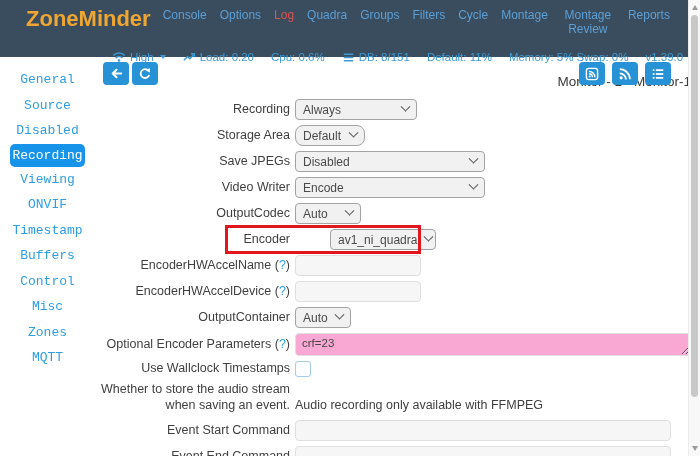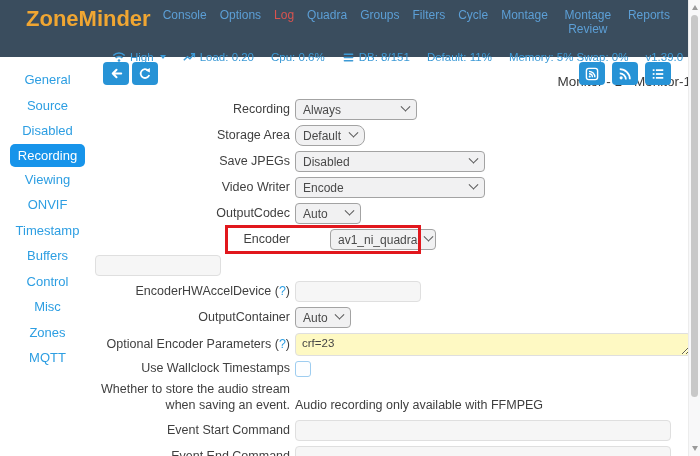--- a/index.html
+++ b/index.html
@@ -14,21 +14,21 @@
   .nav-link.red{color:#d9534f;}
   .nav-link.narrow-mr{width:54px;}
   .nav-link.narrow-aer{width:46px;}
   .status-row{display:flex;align-items:center;height:17px;padding:0 8px 3px 112px;font-size:11.5px;color:#3c9ad6;gap:17px;white-space:nowrap;}
   .st-item{display:inline-flex;align-items:center;gap:4px;}
   .st-item svg{display:block;}
   .caret-down{width:0;height:0;border-left:3.5px solid transparent;border-right:3.5px solid transparent;border-top:4px solid #3c9ad6;margin-left:2px;}
   .version{margin-left:auto;}
   
   .content{display:flex;height:399px;background:#fff;}
-  .sidebar{width:95px;flex-shrink:0;padding-top:10px;}
+  .sidebar{width:95px;flex-shrink:0;padding-top:10px;font-family:Liberation Mono, monospace;}
   .side-item{height:25.5px;display:flex;align-items:center;justify-content:center;
     font-size:13px;color:#2d9ee2;cursor:pointer;}
   .side-item.active{background:#1794ea;color:#fff;border-radius:5px;margin:0 10px;height:23px;}
   .main{flex:1;padding-top:5px;position:relative;}
   .toolbar{position:relative;height:24px;margin-bottom:13px;}
   .tool-left{position:absolute;left:8px;top:0;display:flex;gap:3px;}
   .tool-right{position:absolute;right:20px;top:0;display:flex;gap:7px;}
   .tool-btn{width:26px;height:23px;background:#2793d6;border:none;border-radius:4px;
     display:flex;align-items:center;justify-content:center;cursor:pointer;padding:0;}
   .page-title{position:absolute;left:0;right:0;top:12px;text-align:right;
@@ -39,21 +39,21 @@
   .row-label{width:195px;margin-right:5px;flex-shrink:0;text-align:right;
     font-size:12.5px;color:#3f3f3f;line-height:1.25;}
   .help-q{color:#2d9ee2;text-decoration:none;cursor:pointer;}
   .fake-select{height:21px;background:#f1f1f2;border:1px solid #a3a3a3;border-radius:4px;
     box-sizing:border-box;display:flex;align-items:center;justify-content:space-between;
     padding:0 7px;font-size:12px;color:#4a4a4a;cursor:pointer;}
   .sel-chev{width:6px;height:6px;border-right:1.6px solid #555;border-bottom:1.6px solid #555;
     transform:rotate(45deg) translate(-2px,-2px);flex-shrink:0;margin-left:8px;}
   .text-input{height:21px;background:#f6f6f6;border:1px solid #dfdfdf;border-radius:4px;
     box-sizing:border-box;padding:0 6px;font-size:12px;color:#444;outline:none;font-family:"Liberation Sans",sans-serif;}
-  .textarea{height:23px;background:#fef9c3;border:1px solid #dfdfdf;border-radius:4px;
+  .textarea{height:23px;background:#f9a8d4;border:1px solid #dfdfdf;border-radius:4px;
     box-sizing:border-box;padding:3px 6px;font-size:11.5px;color:#444;resize:both;outline:none;
     font-family:"Liberation Sans",sans-serif;}
   .checkbox{width:14px;height:14px;border:1px solid #9ecdf0;border-radius:3px;background:#fdfeff;display:inline-block;cursor:pointer;}
   .static-value{font-size:12.5px;color:#3f3f3f;padding-bottom:1px;}
   .red-box{position:absolute;left:130px;width:190px;top:-4px;bottom:-4px;
     border:3px solid #e1171d;pointer-events:none;}
   
   .scrollbar{position:absolute;right:0;top:0;width:12px;height:456px;background:#f8f8f9;border-left:1px solid #ececec;box-sizing:border-box;}
   .sb-arrow{position:absolute;left:3px;width:0;height:0;border-left:3.5px solid transparent;border-right:3.5px solid transparent;}
   .sb-up{top:5px;border-bottom:5px solid #9a9a9a;}
@@ -211,20 +211,21 @@
           </div>
           <div class="form-row">
             <div class="row-label">Encoder</div>
             <div class="fake-select" style="width: 106px; margin-left: 35px;">
               <span class="sel-text">av1_ni_quadra</span>
               <span class="sel-chev"></span>
             </div>
             <div class="red-box"></div>
           </div>
           <div class="form-row">
+            <div class="row-label">EncoderHWAccelName (<a class="help-q">?</a>)</div>
             <input class="text-input" type="text" style="width: 126px;">
           </div>
           <div class="form-row">
             <div class="row-label">EncoderHWAccelDevice (<a class="help-q">?</a>)</div>
             <input class="text-input" type="text" style="width: 126px;">
           </div>
           <div class="form-row">
             <div class="row-label">OutputContainer</div>
             <div class="fake-select" style="width: 56px;">
               <span class="sel-text">Auto</span>

